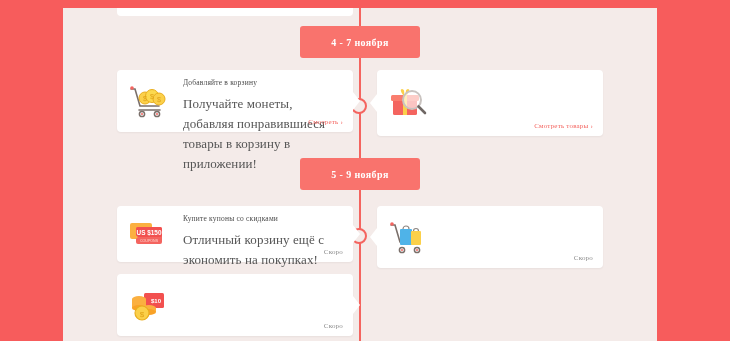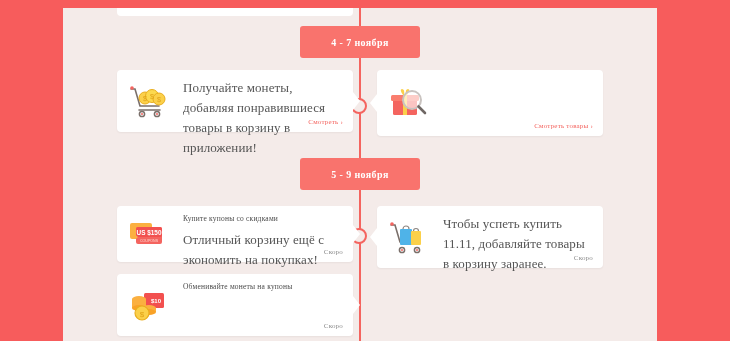--- a/index.html
+++ b/index.html
@@ -112,20 +112,21 @@
               <text x="25" y="16" font-size="7" fill="#e0a216" text-anchor="middle" font-family="'Liberation Sans',sans-serif">$</text>
               <text x="32" y="19" font-size="7" fill="#e0a216" text-anchor="middle" font-family="'Liberation Sans',sans-serif">$</text>
             </g>
             <circle cx="15" cy="31" r="2.6" fill="#fff" stroke="#7a6f6a" stroke-width="1.5"></circle>
             <circle cx="30" cy="31" r="2.6" fill="#fff" stroke="#7a6f6a" stroke-width="1.5"></circle>
             <circle cx="15" cy="31" r="1" fill="#f4645f"></circle>
             <circle cx="30" cy="31" r="1" fill="#f4645f"></circle>
           </svg>
         </div>
         <div class="card-body">
+          <div class="card-title">Добавляйте в корзину</div>
           <div class="card-text">Получайте монеты, добавляя понравившиеся товары в корзину в приложении!</div>
         </div>
         <div class="card-action">
           <span>Смотреть</span><span class="chev">›</span>
         </div>
       </div>
     </div>
 
     <div class="card right c2">
       <div class="notch"></div>
@@ -187,21 +188,20 @@
             <path d="M16 10 a3 3 0 0 1 6 0" fill="none" stroke="#8d8681" stroke-width="1.2"></path>
             <rect x="24" y="12" width="10" height="14" rx="1" fill="#fbd04a"></rect>
             <path d="M26.5 12 a2.5 2.5 0 0 1 5 0" fill="none" stroke="#8d8681" stroke-width="1.2"></path>
             <circle cx="15" cy="31" r="2.6" fill="#fff" stroke="#7a6f6a" stroke-width="1.5"></circle>
             <circle cx="30" cy="31" r="2.6" fill="#fff" stroke="#7a6f6a" stroke-width="1.5"></circle>
             <circle cx="15" cy="31" r="1" fill="#f4645f"></circle>
             <circle cx="30" cy="31" r="1" fill="#f4645f"></circle>
           </svg>
         </div>
         <div class="card-body">
-          <div class="card-text">Чтобы успеть купить 11.11, добавляйте товары в корзину заранее.</div>
         </div>
         <div class="card-status">Скоро</div>
       </div>
     </div>
 
     <div class="card left c5">
       <div class="notch"></div>
       <div class="card-inner">
         <div class="icon-wrap">
           <svg class="ico" viewBox="0 0 44 36">
@@ -213,20 +213,19 @@
               <ellipse cx="12" cy="21" rx="7" ry="3" fill="#f9a227"></ellipse>
               <ellipse cx="22" cy="21" rx="7" ry="3" fill="#fbb040"></ellipse>
               <rect x="15" y="21" width="14" height="4" fill="#fbb040"></rect>
               <ellipse cx="22" cy="25" rx="7" ry="3" fill="#f9a227"></ellipse>
               <circle cx="15" cy="26" r="7" fill="#fbd04a" stroke="#e9ae1f" stroke-width="1.2"></circle>
               <text x="15" y="29.5" font-size="8" fill="#e0a216" text-anchor="middle" font-family="'Liberation Sans',sans-serif">$</text>
             </g>
           </svg>
         </div>
         <div class="card-body">
-          <div class="card-title">Обменивайте монеты на купоны</div>
         </div>
         <div class="card-status">Скоро</div>
       </div>
     </div>
 
   </div>
 </div>
 
 </body></html>

